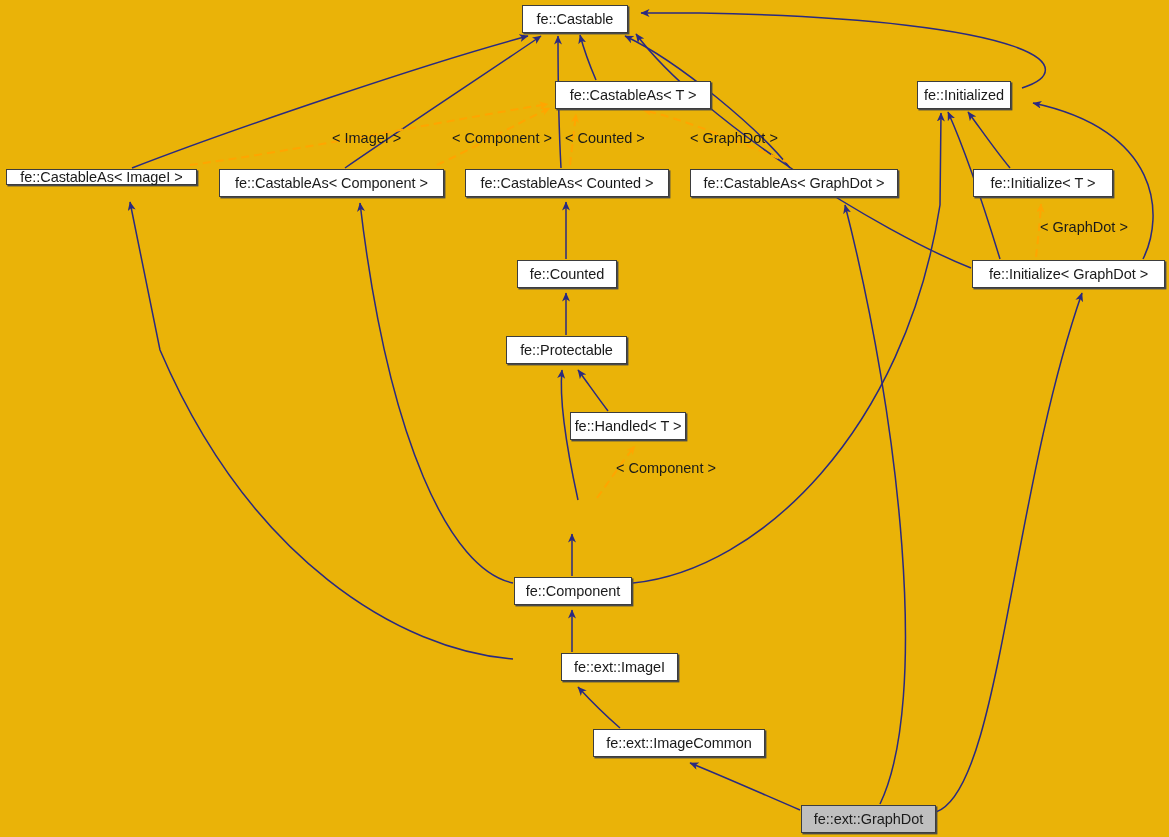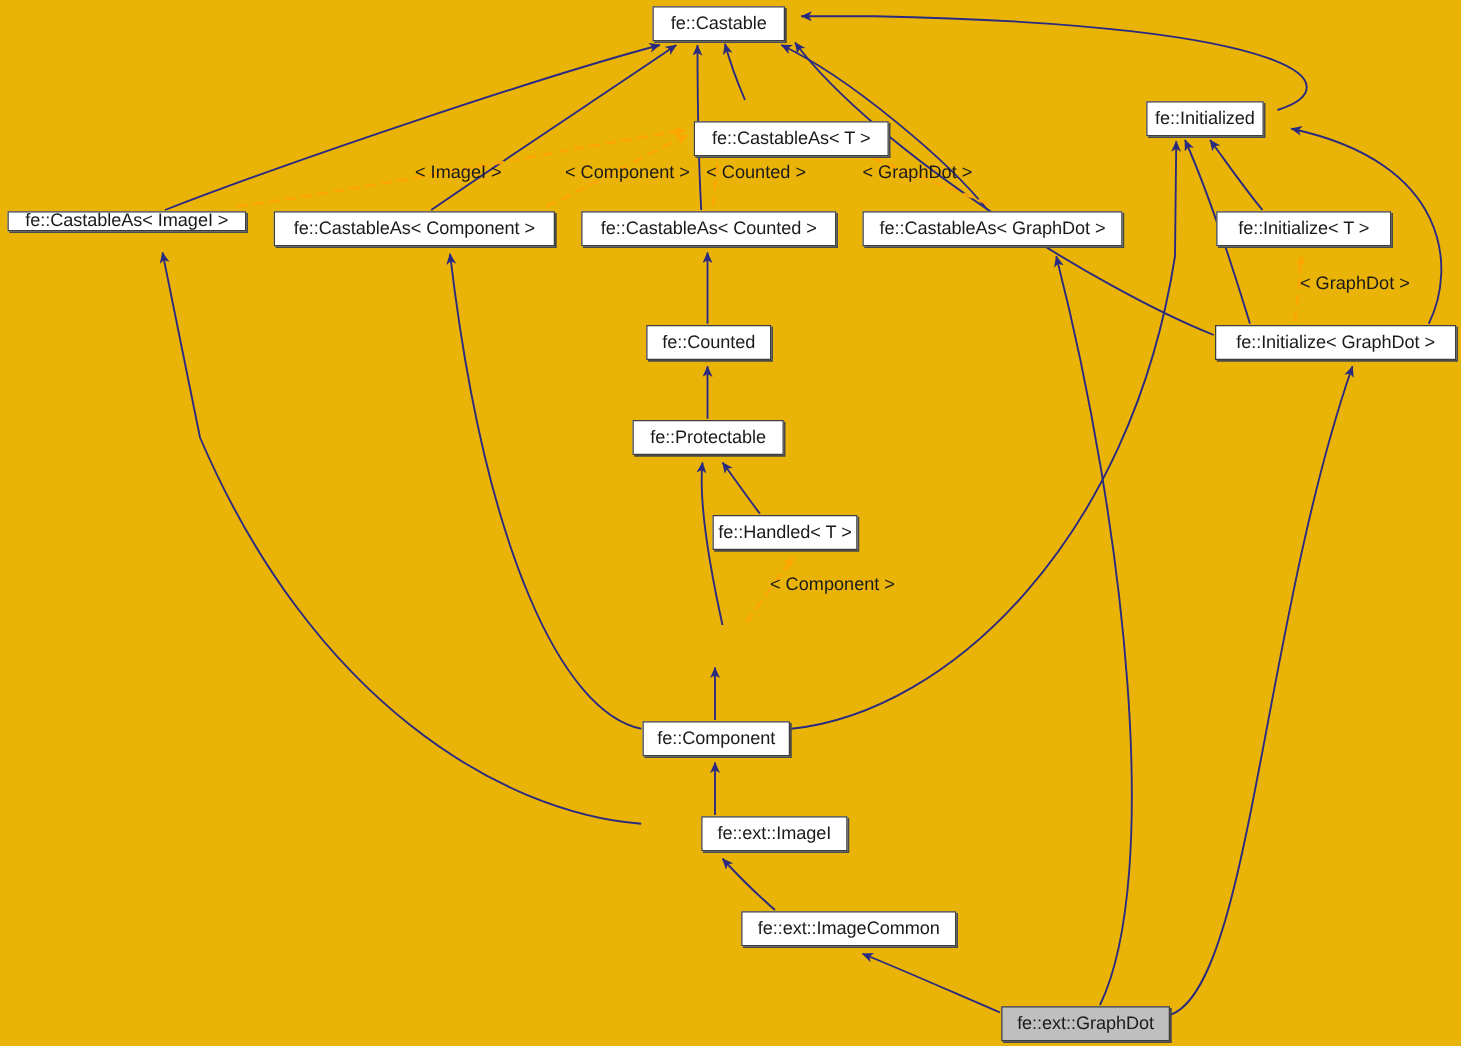--- a/index.html
+++ b/index.html
@@ -132,21 +132,21 @@
       <path d="M597,498 C610,480 622,462 635,446"></path>
        Initialize&lt; T &gt; --&gt;
       <path d="M1036,257 C1038,240 1040,222 1041,204"></path>
     </g>
   </svg>
 
   <div class="node" style="left:522px;top:5px;width:106px;height:28px;">
     <span>fe::Castable</span>
   </div>
 
-  <div class="node" style="left:555px;top:81px;width:156px;height:28px;margin-top:16px;">
+  <div class="node" style="left:555px;top:81px;width:156px;height:28px;">
     <span>fe::CastableAs&lt; T &gt;</span>
   </div>
 
   <div class="node" style="left:917px;top:81px;width:94px;height:28px;">
     <span>fe::Initialized</span>
   </div>
 
   <div class="node" style="left:6px;top:169px;width:191px;height:16px;">
     <span>fe::CastableAs&lt; ImageI &gt;</span>
   </div>

